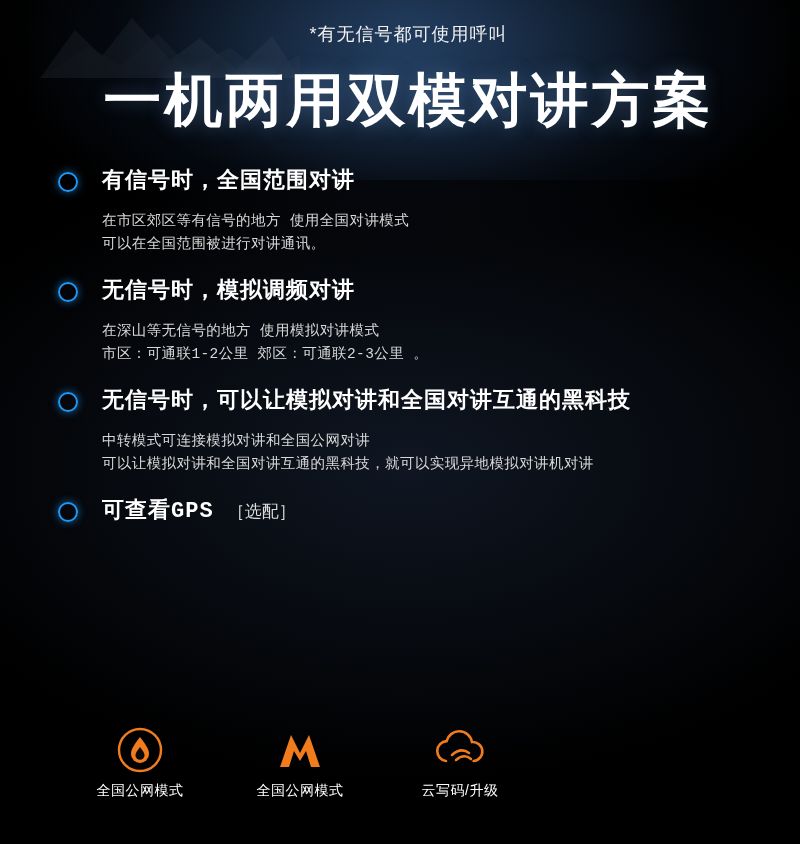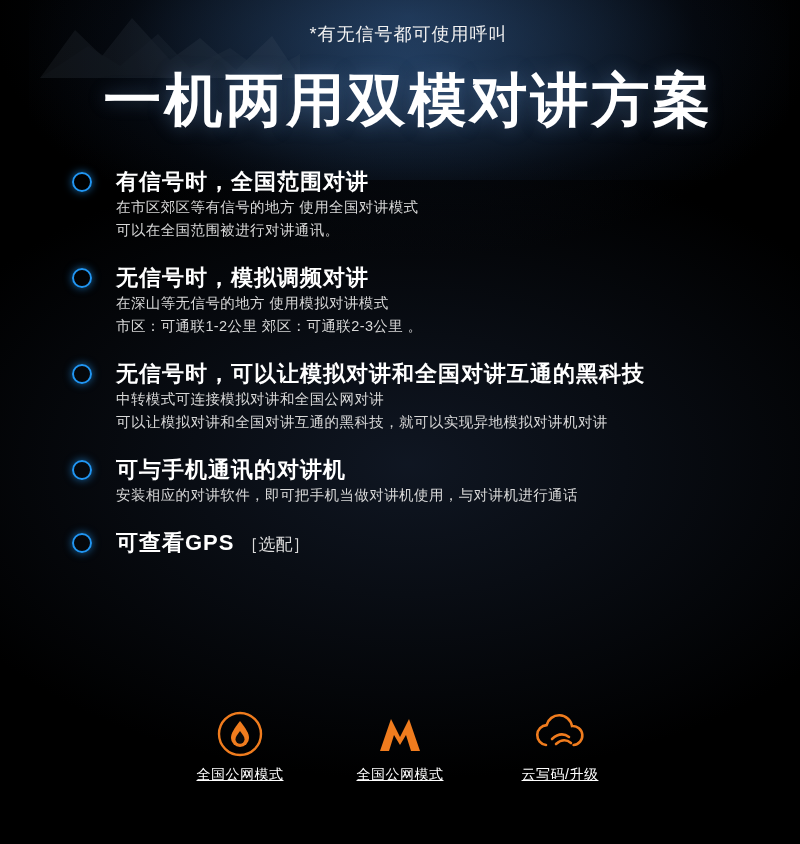--- a/index.html
+++ b/index.html
@@ -64,22 +64,23 @@
     font-size: 58px;
     font-weight: bold;
     letter-spacing: 3px;
     color: #ffffff;
     text-shadow: 0 0 18px rgba(120,170,230,0.35);
   }
 
   .features {
     position: absolute;
     top: 168px;
-    left: 68px;
+    left: 54px;
     width: 680px;
+    font-family: Liberation Mono, monospace;
   }
   .feature {
     position: relative;
     margin-bottom: 22px;
     padding-left: 48px;
   }
   .feature .bullet {
     position: absolute;
     left: 4px;
     top: 4px;
@@ -97,38 +98,37 @@
     line-height: 28px;
     letter-spacing: 1px;
   }
   .feature .f-head .opt {
     font-size: 17px;
     font-weight: normal;
     color: #dddddd;
     letter-spacing: 0;
   }
   .feature .f-lines {
-    margin-top: 0;
+    margin-top: 14px;
   }
   .feature .f-line {
     font-size: 14.5px;
     color: #d8d8d8;
     line-height: 23px;
     letter-spacing: 0.4px;
   }
 
   .icons {
     position: absolute;
     left: 60px;
-    top: 708px;
+    top: 724px;
     width: 680px;
     display: flex;
-    justify-content: center;
+    justify-content: flex-start;
     align-items: flex-start;
-    text-decoration: underline;
   }
   .icon-item {
     width: 160px;
     text-align: center;
   }
   .icon-item .glyph {
     height: 52px;
     display: flex;
     align-items: center;
     justify-content: center;
@@ -177,27 +177,20 @@
 
     <div class="feature">
       <span class="bullet"></span>
       <div class="f-head">无信号时，可以让模拟对讲和全国对讲互通的黑科技</div>
       <div class="f-lines">
         <div class="f-line">中转模式可连接模拟对讲和全国公网对讲</div>
         <div class="f-line">可以让模拟对讲和全国对讲互通的黑科技，就可以实现异地模拟对讲机对讲</div>
       </div>
     </div>
 
-    <div class="feature">
-      <span class="bullet"></span>
-      <div class="f-head">可与手机通讯的对讲机</div>
-      <div class="f-lines">
-        <div class="f-line">安装相应的对讲软件，即可把手机当做对讲机使用，与对讲机进行通话</div>
-      </div>
-    </div>
 
     <div class="feature">
       <span class="bullet"></span>
       <div class="f-head">
         <span>可查看GPS</span>
         <span class="opt">［选配］</span>
       </div>
     </div>
 
   </div>

